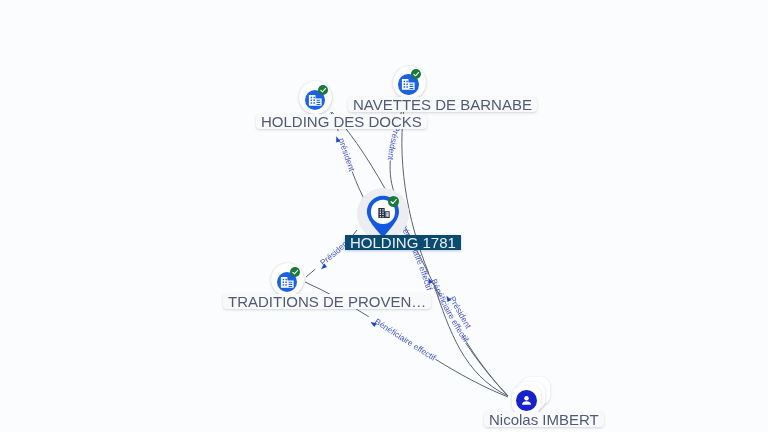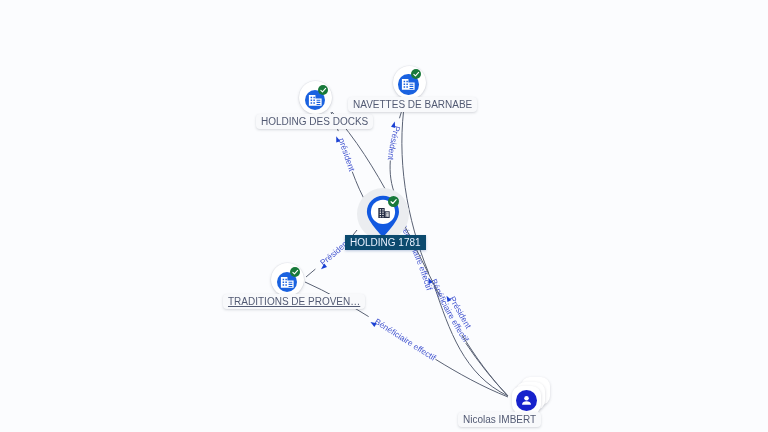--- a/index.html
+++ b/index.html
@@ -8,21 +8,21 @@
   #graph{position:relative;width:768px;height:432px;background:#fbfcfe;}
   svg.layer{position:absolute;left:0;top:0;width:768px;height:432px;overflow:visible;}
   .edge-path{fill:none;stroke:#5a6274;stroke-width:1;}
   .edge-label{font-size:8.4px;fill:#4355cf;font-family:"Liberation Sans",sans-serif;}
   .arrow{fill:#1a41d4;}
 
   .node{position:absolute;}
   .node-circle{position:absolute;border-radius:50%;background:#fff;
       box-shadow:0 1px 3px rgba(60,64,80,.22),0 0 0 .5px rgba(120,130,150,.10);}
   .node-label{position:absolute;white-space:nowrap;border-radius:4px;
-      font-size:10px;line-height:15px;height:15px;padding:0 5px;}
+      font-size:15px;line-height:15px;height:15px;padding:0 5px;}
   .lbl-company{background:#f8f9fb;color:#525a73;
       box-shadow:0 1px 2.5px rgba(60,64,80,.20);}
   .lbl-focus{background:#0c4a6e;color:#e9f1ff;border-radius:0;
       box-shadow:0 1px 2.5px rgba(20,60,140,.28);}
   .badge{position:absolute;border-radius:50%;background:#18793a;display:flex;
       align-items:center;justify-content:center;}
 </style>
 </head>
 <body>
 
@@ -124,28 +124,28 @@
         <div style="position: absolute; width: 20.5px; height: 20.5px; border-radius: 50%; background: rgb(26, 98, 224); left: 276.65px; top: 271.55px; display: flex; align-items: center; justify-content: center;">
           <svg viewBox="0 0 48 48" width="16.5" height="16.5">
             <path fill="#fff" fill-rule="evenodd" clip-rule="evenodd" d="M5.5,8.5 L24.5,8.5 L24.5,19 L42.5,19 L42.5,40 L5.5,40 Z M10.5,13.5 L10.5,17.9 L14.9,17.9 L14.9,13.5 Z M18.5,13.5 L18.5,17.9 L22.9,17.9 L22.9,13.5 Z M10.5,21.6 L10.5,26 L14.9,26 L14.9,21.6 Z M18.5,21.6 L18.5,26 L22.9,26 L22.9,21.6 Z M10.5,29.7 L10.5,34.1 L14.9,34.1 L14.9,29.7 Z M18.5,29.7 L18.5,34.1 L22.9,34.1 L22.9,29.7 Z M27.8,22.3 L27.8,25.7 L38.8,25.7 L38.8,22.3 Z M27.8,28.5 L27.8,31.9 L38.8,31.9 L38.8,28.5 Z M27.8,34.7 L27.8,38.1 L38.8,38.1 L38.8,34.7 Z"></path>
           </svg>
         </div>
         <div class="badge" style="width: 10.4px; height: 10.4px; left: 289.5px; top: 266.5px;">
           <svg viewBox="0 0 24 24" width="100%" height="100%">
             <path fill="none" stroke="#fff" stroke-width="2.5" stroke-linecap="round" stroke-linejoin="round" d="M6.6 12.3l3.7 3.8 7.3-8.2"></path>
           </svg>
         </div>
-        <div class="node-label lbl-company" style="left: 223px; top: 294px; text-decoration: underline;">TRADITIONS DE PROVEN…</div>
+        <div class="node-label lbl-company" style="left: 223px; top: 294px;">TRADITIONS DE PROVEN…</div>
       </div>
       <div class="node">
         <div class="card" style="position: absolute; width: 29px; height: 28px; border-radius: 9px; background: rgb(255, 255, 255); left: 520.5px; top: 377px; box-shadow: rgba(60, 64, 80, 0.22) 0px 1px 3px;"></div>
         <div class="card" style="position: absolute; width: 29px; height: 28px; border-radius: 9px; background: rgb(255, 255, 255); left: 516px; top: 381.5px; box-shadow: rgba(60, 64, 80, 0.22) 0px 1px 3px;"></div>
         <div class="card" style="position: absolute; width: 29px; height: 28px; border-radius: 9px; background: rgb(255, 255, 255); left: 511.5px; top: 386px; box-shadow: rgba(60, 64, 80, 0.22) 0px 1px 3px;"></div>
         <div style="position: absolute; width: 21px; height: 21px; border-radius: 50%; background: rgb(23, 34, 204); left: 515.5px; top: 389.5px; display: flex; align-items: center; justify-content: center;">
           <svg viewBox="0 0 24 24" width="15" height="15">
             <circle cx="12" cy="8.2" r="3.6" fill="#fff"></circle>
             <path fill="#fff" d="M12 13.2c-3.9 0-7 2.1-7 4.2v1.4h14v-1.4c0-2.1-3.1-4.2-7-4.2z"></path>
           </svg>
         </div>
-        <div class="node-label lbl-company" style="left: 458px; top: 412px; text-align: center;">Nicolas IMBERT</div>
+        <div class="node-label lbl-company" style="left: 484px; top: 412px; text-align: center;">Nicolas IMBERT</div>
       </div>
     </div>
 </div>
 
 </body></html>

